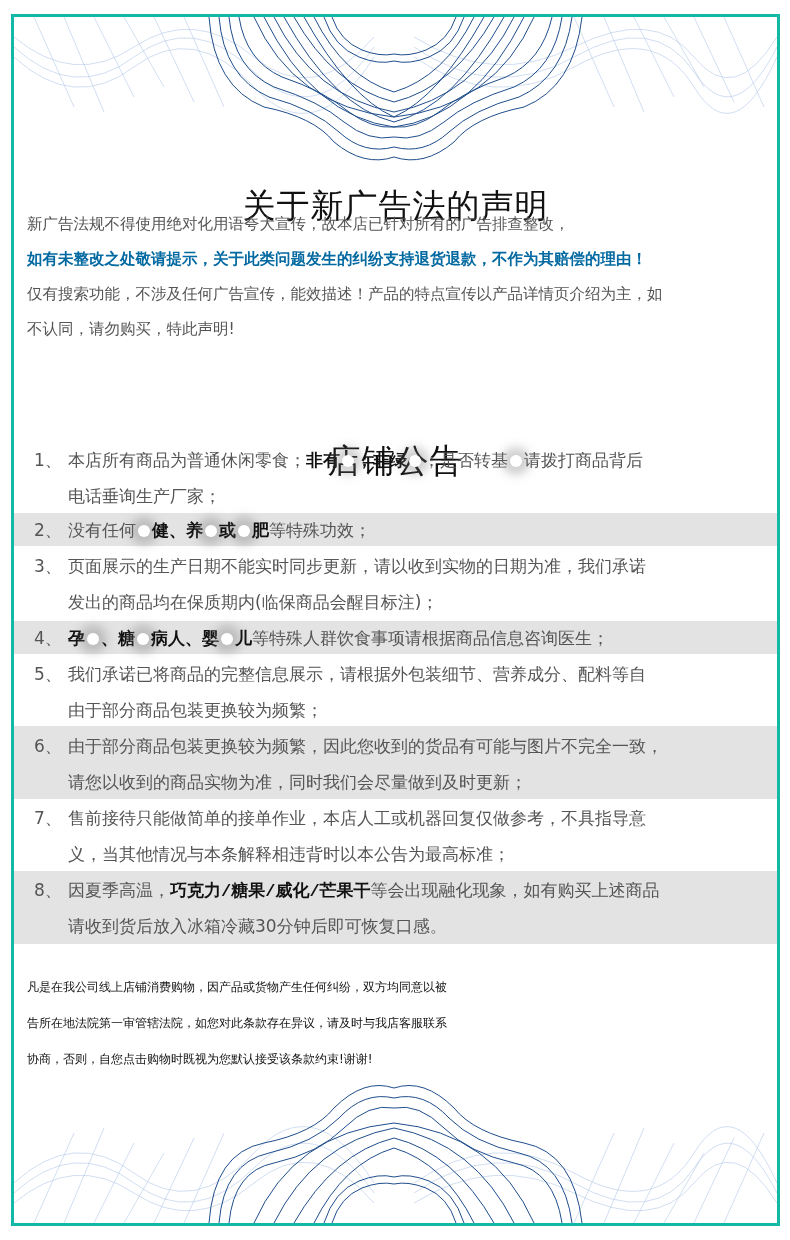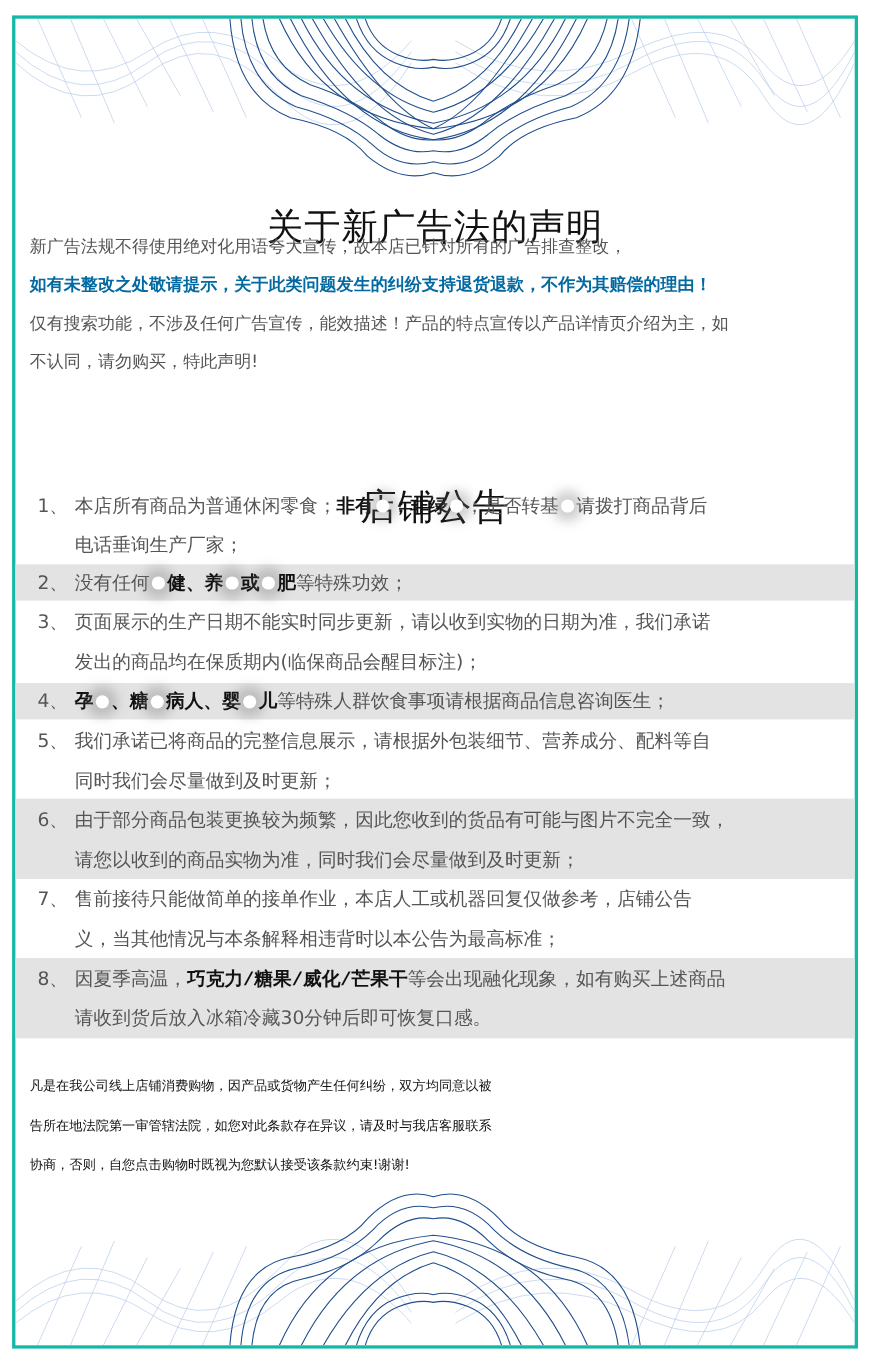--- a/index.html
+++ b/index.html
@@ -123,32 +123,32 @@
     <div class="item" style="top:603px;">
       <span class="num" style="line-height:36px;">4、</span>
       <div class="line">
         <span class="b">孕</span><span class="blur"></span><span class="b">、糖</span><span class="blur"></span><span class="b">病人、婴</span><span class="blur"></span><span class="b">儿</span><span>等特殊人群饮食事项请根据商品信息咨询医生；</span>
       </div>
     </div>
 
     <div class="item" style="top:639px;">
       <span class="num" style="line-height:36px;">5、</span>
       <div class="line">我们承诺已将商品的完整信息展示，请根据外包装细节、营养成分、配料等自</div>
-      <div class="line">同时我们会尽量做到及时更新；</div>
+      <div class="line">由于部分商品包装更换较为频繁；</div>
     </div>
 
     <div class="item" style="top:711px;">
       <span class="num" style="line-height:36px;">6、</span>
       <div class="line">由于部分商品包装更换较为频繁，因此您收到的货品有可能与图片不完全一致，</div>
       <div class="line">请您以收到的商品实物为准，同时我们会尽量做到及时更新；</div>
     </div>
 
     <div class="item" style="top:783px;">
       <span class="num" style="line-height:36px;">7、</span>
-      <div class="line">售前接待只能做简单的接单作业，本店人工或机器回复仅做参考，店铺公告</div>
+      <div class="line">售前接待只能做简单的接单作业，本店人工或机器回复仅做参考，不具指导意</div>
       <div class="line">义，当其他情况与本条解释相违背时以本公告为最高标准；</div>
     </div>
 
     <div class="item" style="top:855px;">
       <span class="num" style="line-height:36px;">8、</span>
       <div class="line">
         <span>因夏季高温，</span><span class="b">巧克力/糖果/威化/芒果干</span><span>等会出现融化现象，如有购买上述商品</span>
       </div>
       <div class="line">请收到货后放入冰箱冷藏30分钟后即可恢复口感。</div>
     </div>

